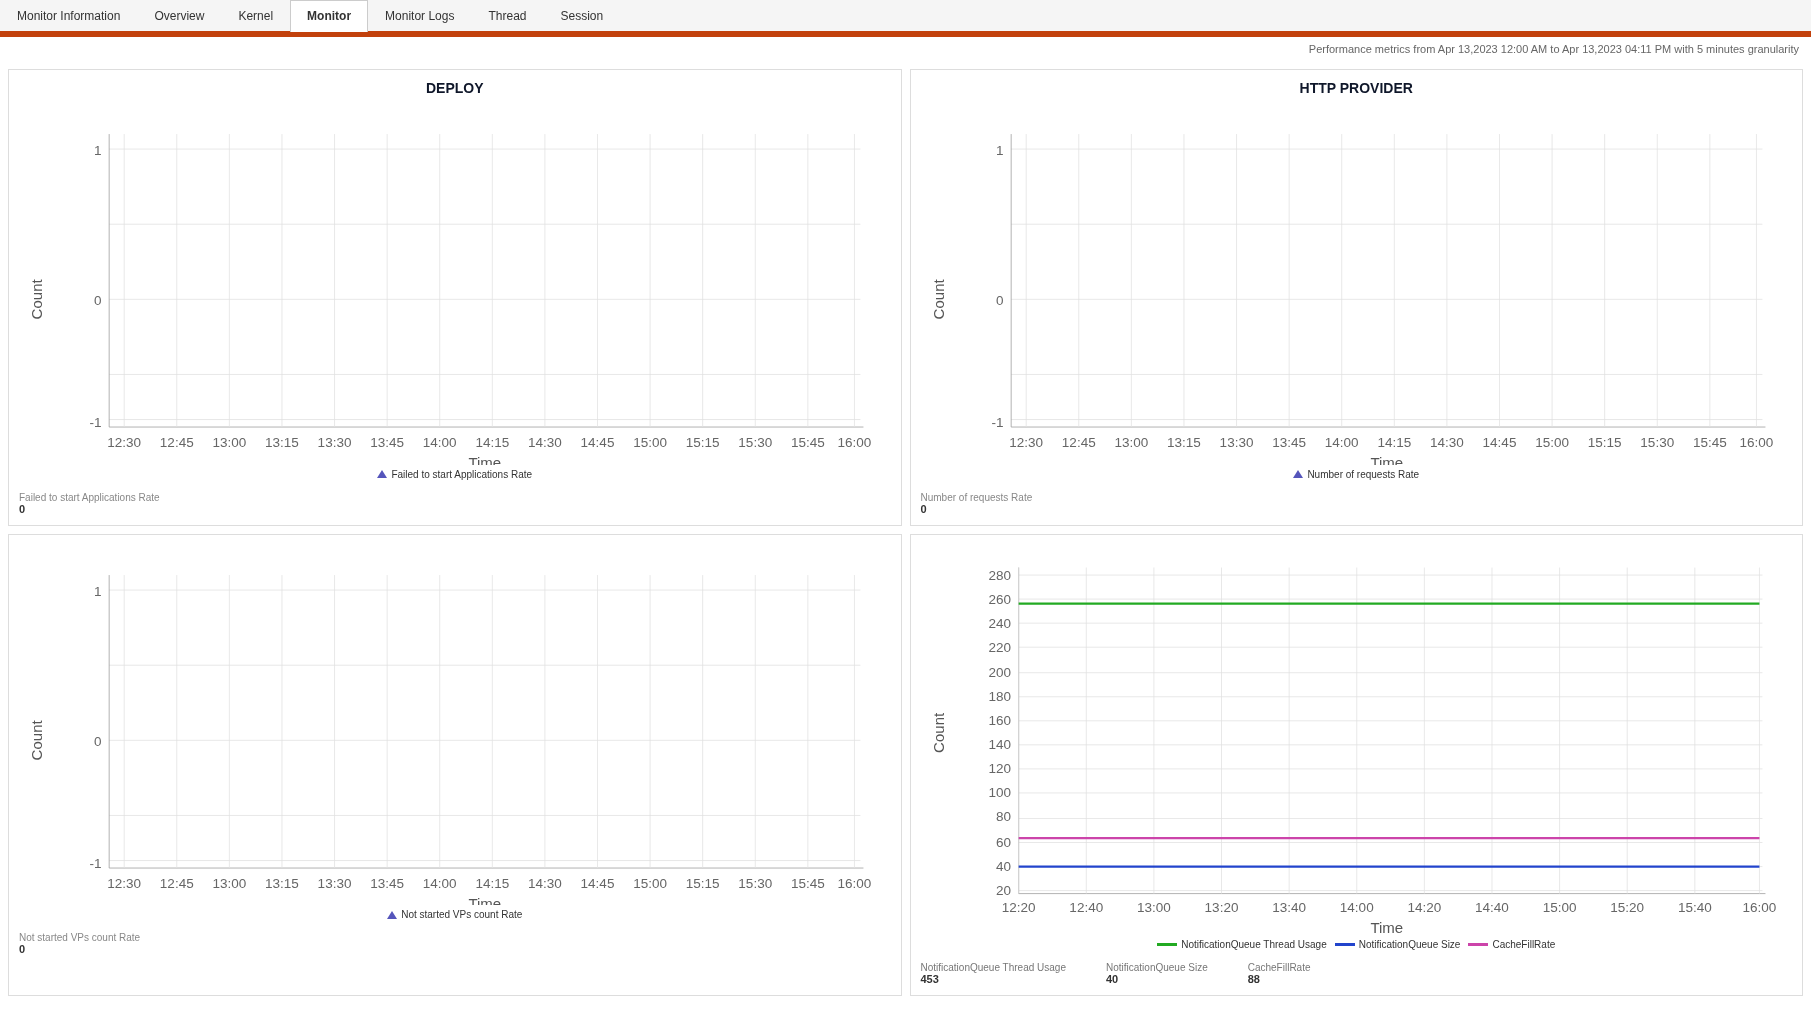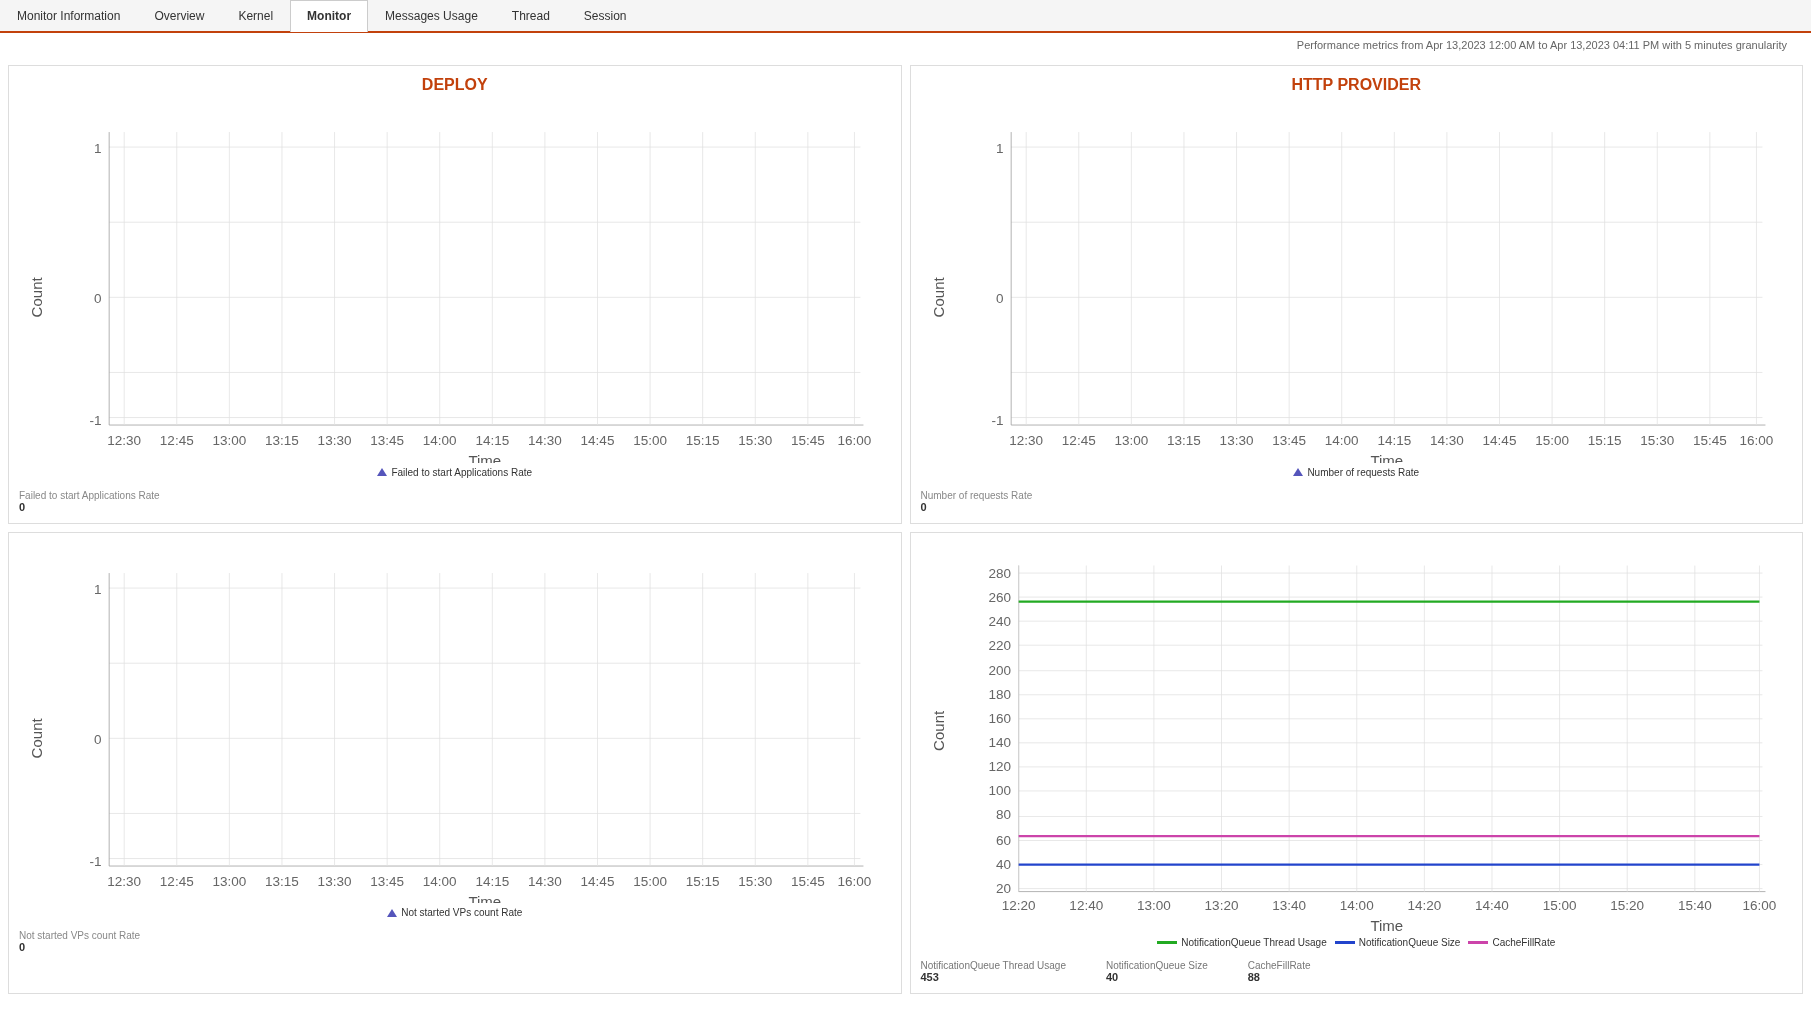--- a/index.html
+++ b/index.html
@@ -1,21 +1,21 @@
 <!DOCTYPE html>
 <html><head>
   <meta charset="utf-8">
   <style>
     * { box-sizing: border-box; margin: 0; padding: 0; }
     body { font-family: Arial, sans-serif; font-size: 12px; background: #fff; color: #333; }
     
     
     .tab-bar {
       display: flex;
-      border-bottom: 2px solid #c2410c;
+      border-bottom: 6px solid #c2410c;
       background: #f5f5f5;
     }
     .tab {
       padding: 8px 16px;
       cursor: pointer;
       border: 1px solid transparent;
       border-bottom: none;
       font-size: 12px;
       color: #333;
       background: #f5f5f5;
@@ -24,21 +24,21 @@
       background: #fff;
       border-color: #ccc;
       border-bottom-color: #fff;
       margin-bottom: -1px;
       font-weight: bold;
     }
 
     
     .perf-info {
       text-align: right;
-      padding: 6px 24px;
+      padding: 6px 12px;
       font-size: 11px;
       color: #666;
     }
 
     
     .charts-grid {
       display: grid;
       grid-template-columns: 1fr 1fr;
       gap: 0;
       padding: 4px;
@@ -46,24 +46,24 @@
 
     .chart-panel {
       border: 1px solid #ddd;
       margin: 4px;
       padding: 10px;
       background: #fff;
     }
 
     .chart-title {
       text-align: center;
-      font-size: 16px;
+      font-size: 14px;
       font-weight: bold;
       margin-bottom: 8px;
-      color: #c2410c;
+      color: #0f172a;
     }
 
     .chart-area {
       position: relative;
       width: 100%;
     }
 
     
     .chart-svg {
       width: 100%;
@@ -134,21 +134,21 @@
     }
   </style>
 </head>
 <body>
 
 <div class="tab-bar">
   <div class="tab">Monitor Information</div>
   <div class="tab">Overview</div>
   <div class="tab">Kernel</div>
   <div class="tab active">Monitor</div>
-  <div class="tab">Messages Usage</div>
+  <div class="tab">Monitor Logs</div>
   <div class="tab">Thread</div>
   <div class="tab">Session</div>
 </div>
 
 <div class="perf-info">Performance metrics from Apr 13,2023 12:00 AM to Apr 13,2023 04:11 PM with 5 minutes granularity</div>
 
 <div class="charts-grid">
 
   <div class="chart-panel">
     <div class="chart-title">DEPLOY</div>

